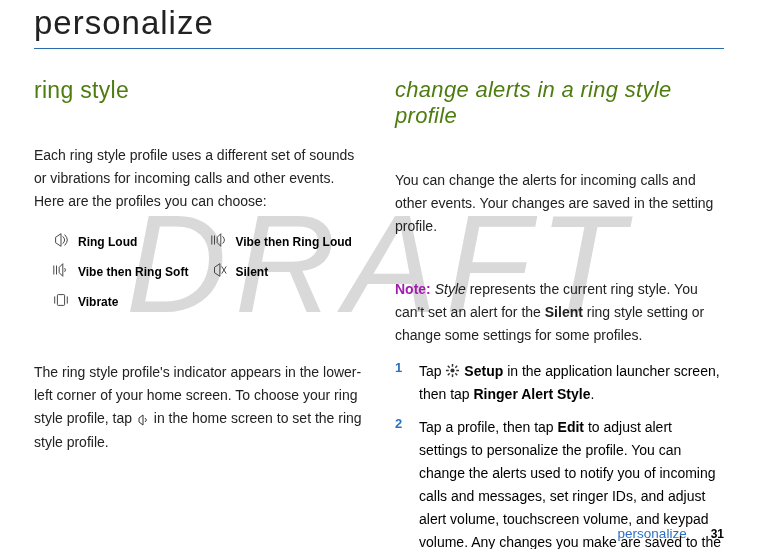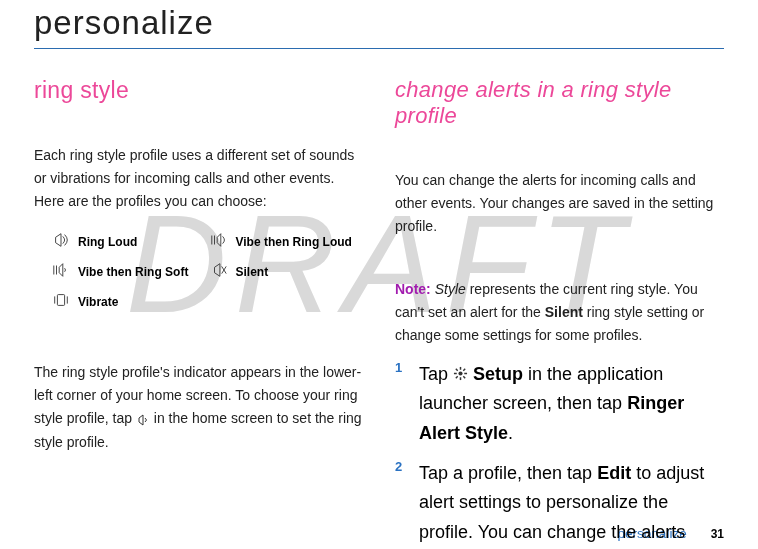--- a/index.html
+++ b/index.html
@@ -41,21 +41,21 @@
       border: none;
       border-top: 1px solid #2b6cb0;
       margin-bottom: 28px;
     }
     .columns {
       display: flex;
       gap: 32px;
     }
     .col { flex: 1; }
     h2 {
-      color: #ec4899;
+      color: #4d7c0f;
       font-weight: normal;
       font-size: 23px;
       margin-bottom: 14px;
       letter-spacing: 0.3px;
     }
     h2.second { font-size: 22px; font-style: italic; }
     p {
       font-size: 14px;
       line-height: 1.65;
       color: #222;
@@ -95,21 +95,21 @@
       gap: 14px;
       margin-bottom: 10px;
     }
     .step-num {
       color: #2b72c2;
       font-weight: bold;
       font-size: 13px;
       min-width: 10px;
     }
     .step-text {
-      font-size: 18px;
+      font-size: 14px;
       line-height: 1.65;
       flex: 1;
     }
     .gear {
       display: inline-flex;
       width: 15px;
       height: 15px;
       vertical-align: middle;
       position: relative;
       top: -1px;

